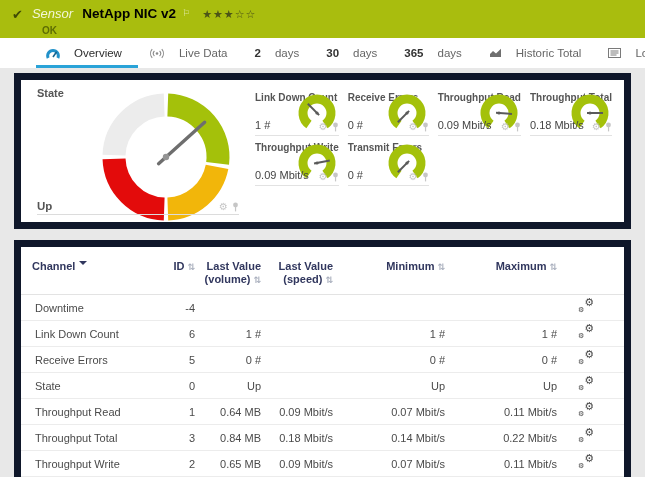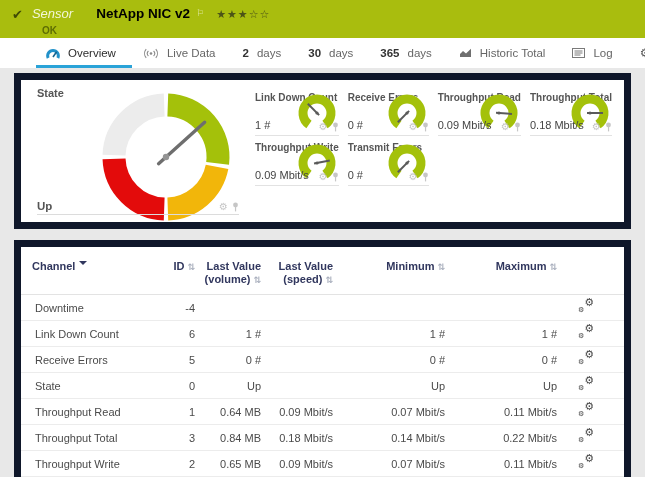--- a/index.html
+++ b/index.html
@@ -4,28 +4,28 @@
 <style>
   html,body{margin:0;padding:0;}
   body{
     width:645px;height:477px;overflow:hidden;background:#e8e8e8;
     font-family:"Liberation Sans","DejaVu Sans",sans-serif;font-size:11px;color:#4a4a4a;
   }
   
   .topbar{height:38px;background:#a9bd0e;display:flex;align-items:flex-start;padding:6px 10px 0 12px;box-sizing:border-box;}
   .check{color:#3f4b05;font-size:13px;font-weight:bold;margin:1px 9px 0 0;font-family:"DejaVu Sans",sans-serif;}
   .hd-text{line-height:15px;}
-  .kind{font-style:italic;color:#f3f7d8;font-size:13px;margin-right:20px;}
+  .kind{font-style:italic;color:#f3f7d8;font-size:13px;margin-right:6px;}
   .sname{color:#000000;font-weight:bold;font-size:13.5px;}
   .flag{color:#e4ecb0;font-size:9px;vertical-align:top;margin-left:3px;font-family:"DejaVu Sans",sans-serif;}
   .stars{color:#4c5417;font-size:11px;margin-left:9px;letter-spacing:1px;font-family:"DejaVu Sans",sans-serif;}
   .ok{color:#5d6d04;font-weight:bold;font-size:10px;margin:1px 0 16px 10px;}
   
   .tabs{height:30px;background:#fff;display:flex;align-items:center;padding:0 0 0 46px;gap:27px;white-space:nowrap;}
-  .tab{display:flex;align-items:center;gap:8px;color:#666;font-size:11.5px;height:100%;position:relative;cursor:pointer;}
+  .tab{display:flex;align-items:center;gap:14px;color:#666;font-size:11.5px;height:100%;position:relative;cursor:pointer;}
   .tab .num{font-weight:bold;color:#333;}
   .tab.active .tlabel{color:#2d2d2d;}
   .tab.active::after{content:"";position:absolute;left:-10px;right:-16px;bottom:0;height:3px;background:#2aa3d8;}
   .tabicon{display:flex;align-items:center;font-family:"DejaVu Sans",sans-serif;color:#5a5a5a;font-size:12px;}
   
   main{padding:5px 14px 0;}
   .card{background:#fff;border:7px solid #0f172a;box-sizing:border-box;}
   .card.gauges{height:156px;display:flex;margin-bottom:11px;position:relative;}
   
   .state-panel{width:228px;flex:none;position:relative;}

